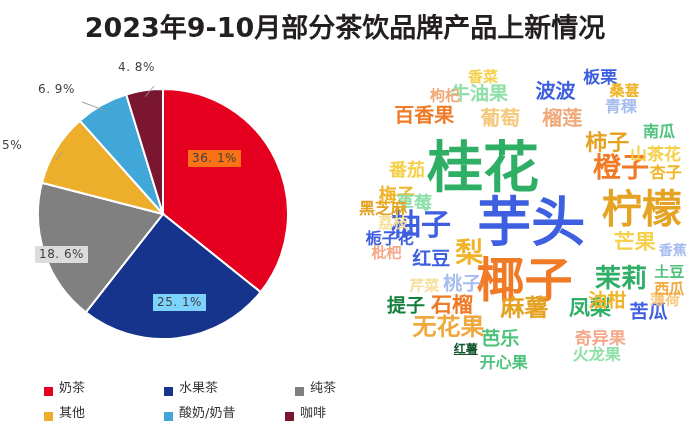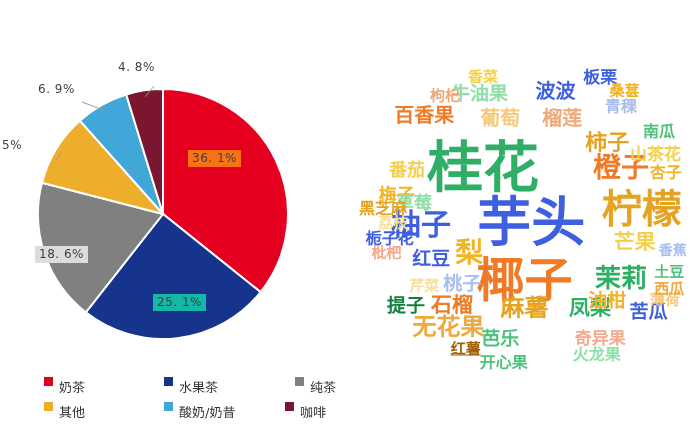--- a/index.html
+++ b/index.html
@@ -33,38 +33,38 @@
   .slice-label{
     position:absolute;
     font-size:12px;
     color:#3f3f3f;
     padding:1px 4px 2px 4px;
     white-space:nowrap;
     font-family:"DejaVu Sans","Liberation Sans",sans-serif;
     letter-spacing:0.5px;
   }
   .lbl-in-red{background:#f97316;}
-  .lbl-in-navy{background:#14b8a6;}
+  .lbl-in-navy{background:#7dd3fc;}
   .lbl-in-gray{background:#dcdcdc;}
 
   .out-label{
     position:absolute;
     font-size:12px;
     color:#3f3f3f;
     white-space:nowrap;
     font-family:"DejaVu Sans","Liberation Sans",sans-serif;
     letter-spacing:0.5px;
   }
 
   
   .legend{
     position:absolute;left:16px;top:374px;width:320px;
   }
   .legend-row{display:flex;align-items:center;height:25px;}
-  .legend-item{display:flex;align-items:flex-start;white-space:nowrap;padding-left:28px;}
+  .legend-item{display:flex;align-items:flex-end;white-space:nowrap;padding-left:28px;}
   .swatch{width:9px;height:9px;display:inline-block;margin-right:6px;flex:0 0 auto;}
   .legend-text{
     font-size:13px;color:#333;
     font-family:"DejaVu Sans","Liberation Sans",sans-serif;
   }
 
   
   .cloud{position:absolute;left:345px;top:52px;width:345px;height:330px;}
   .word{
     position:absolute;
@@ -73,20 +73,21 @@
     line-height:1;
     font-family:"DejaVu Sans","Liberation Sans",sans-serif;
     transform:translate(-50%,-50%);
   }
 </style>
 </head>
 <body>
 
 <div id="page">
 
+  <div class="title">2023年9-10月部分茶饮品牌产品上新情况</div>
 
   <div class="pie-panel">
 
     <div class="pie-wrap">
       <svg class="pie-svg" width="310" height="300" viewBox="0 0 310 300">
         <g id="slices">
             <path d="M 155 150 L 155 25 A 125 125 0 0 1 252.5902554784395 228.10980755099138 Z" fill="#E60020" stroke="#ffffff" stroke-width="2"></path>
             <path d="M 155 150 L 252.5902554784395 228.10980755099138 A 125 125 0 0 1 77.8042398512901 248.31487484131208 Z" fill="#16348C" stroke="#ffffff" stroke-width="2"></path>
             <path d="M 155 150 L 77.8042398512901 248.31487484131208 A 125 125 0 0 1 33.94646695695313 118.83845097245708 Z" fill="#808080" stroke="#ffffff" stroke-width="2"></path>
             <path d="M 155 150 L 33.94646695695313 118.83845097245708 A 125 125 0 0 1 71.84136742799033 56.67453815408416 Z" fill="#EDAE2B" stroke="#ffffff" stroke-width="2"></path>
@@ -167,21 +168,21 @@
       <span class="word" style="font-size: 19px; color: rgb(62, 95, 224); left: 303.6px; top: 258.5px; z-index: 81;">苦瓜</span>
       <span class="word" style="font-size: 24px; color: rgb(240, 169, 63); left: 103.5px; top: 275px; z-index: 82;">无花果</span>
       <span class="word" style="font-size: 18px; color: rgb(245, 208, 75); left: 62.1px; top: 118.25px; z-index: 82;">番茄</span>
       <span class="word" style="font-size: 18px; color: rgb(240, 180, 41); left: 51.75px; top: 143px; z-index: 82;">梅子</span>
       <span class="word" style="font-size: 18px; color: rgb(142, 224, 168); left: 69px; top: 151.25px; z-index: 82;">草莓</span>
       <span class="word" style="font-size: 17px; color: rgb(245, 208, 75); left: 310.5px; top: 101.75px; z-index: 83;">山茶花</span>
       <span class="word" style="font-size: 17px; color: rgb(245, 168, 138); left: 255.3px; top: 286px; z-index: 83;">奇异果</span>
       <span class="word" style="font-size: 17px; color: rgb(62, 95, 224); left: 255.3px; top: 24.75px; z-index: 83;">板栗</span>
       <span class="word" style="font-size: 16px; color: rgb(62, 95, 224); left: 44.85px; top: 187px; z-index: 84;">栀子花</span>
       <span class="word" style="font-size: 16px; color: rgb(229, 163, 36); left: 37.95px; top: 156.75px; z-index: 84;">黑芝麻</span>
-      <span class="word" style="font-size: 15px; color: #a16207; left: 120.75px; top: 297px; z-index: 84; text-decoration: underline;">红薯</span>
+      <span class="word" style="font-size: 12px; color: #14532d; left: 120.75px; top: 297px; z-index: 84; text-decoration: underline;">红薯</span>
       <span class="word" style="font-size: 16px; color: rgb(79, 194, 124); left: 158.7px; top: 310.75px; z-index: 84;">开心果</span>
       <span class="word" style="font-size: 16px; color: rgb(142, 224, 168); left: 251.85px; top: 302.5px; z-index: 84;">火龙果</span>
       <span class="word" style="font-size: 16px; color: rgb(240, 180, 41); left: 320.85px; top: 121px; z-index: 84;">杏子</span>
       <span class="word" style="font-size: 16px; color: rgb(79, 194, 124); left: 313.95px; top: 79.75px; z-index: 84;">南瓜</span>
       <span class="word" style="font-size: 16px; color: rgb(168, 190, 238); left: 276px; top: 55px; z-index: 84;">青稞</span>
       <span class="word" style="font-size: 15px; color: rgb(240, 180, 41); left: 279.45px; top: 38.5px; z-index: 85;">桑葚</span>
       <span class="word" style="font-size: 15px; color: rgb(240, 169, 122); left: 100.05px; top: 44px; z-index: 85;">枸杞</span>
       <span class="word" style="font-size: 15px; color: rgb(245, 208, 75); left: 138px; top: 24.75px; z-index: 85;">香菜</span>
       <span class="word" style="font-size: 15px; color: rgb(247, 224, 155); left: 79.35px; top: 233.75px; z-index: 85;">芹菜</span>
       <span class="word" style="font-size: 19px; color: #15803d; left: 61px; top: 253px; z-index: 85;">提子</span>

